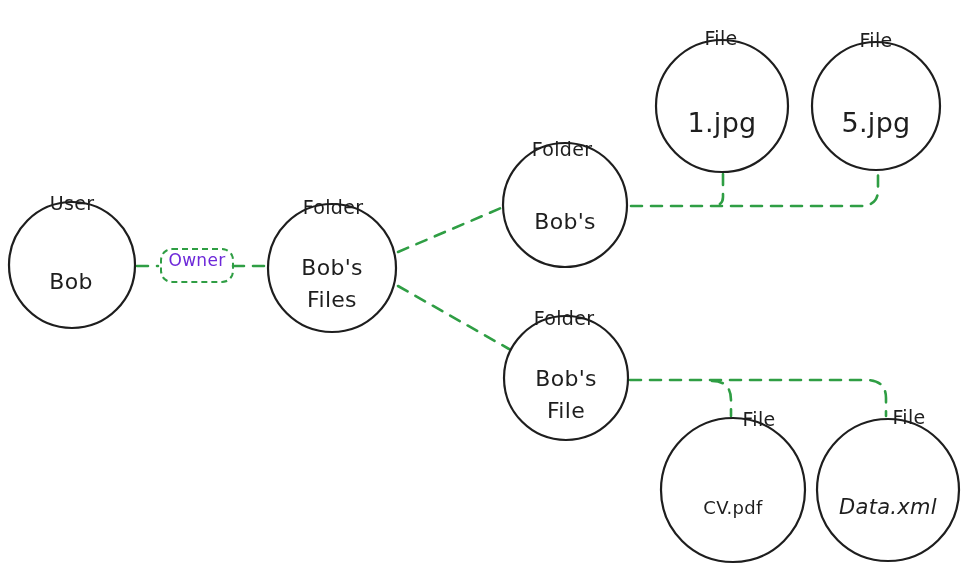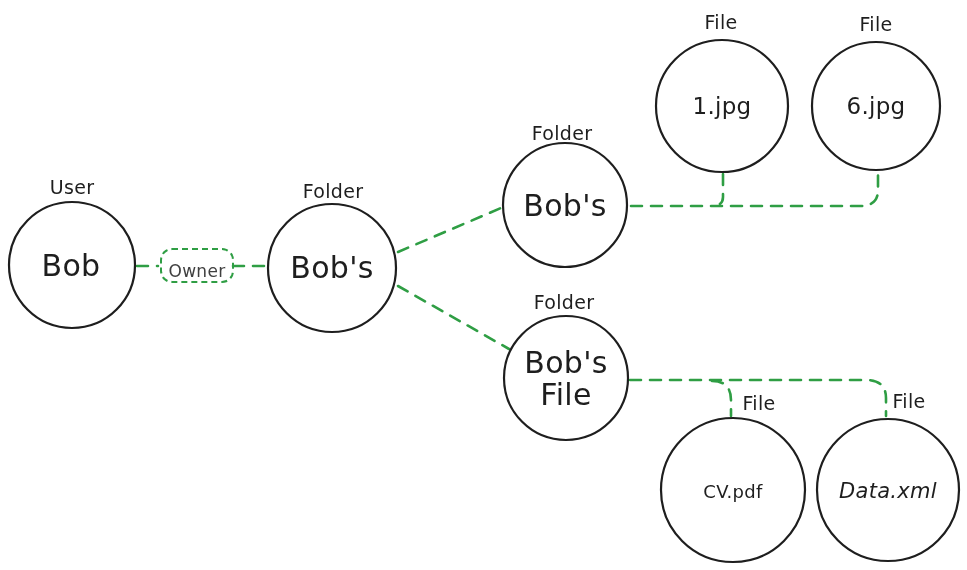--- a/index.html
+++ b/index.html
@@ -24,36 +24,37 @@
     fill: #ffffff;
     stroke: #1e1e1e;
     stroke-width: 2.2;
   }
   .label {
     position: absolute;
     transform: translate(-50%, -50%);
     white-space: nowrap;
     text-align: center;
     letter-spacing: 0.3px;
+    margin-top: 16px;
   }
   .type-label { font-size: 19px; }
-  .node-text  { font-size: 30px; line-height: 32px; }
-  .small-text { font-size: 23px; }
+  .node-text  { font-size: 22px; line-height: 32px; }
+  .small-text { font-size: 27px; }
   .cv-text    { font-size: 18px; }
   .xml-text   { font-size: 21px; }
   .owner-chip {
     position: absolute;
     left: 160px; top: 248px;
     width: 70px; height: 31px;
     border: 2.4px dashed #2f9e44;
     border-radius: 12px;
-    color: #404040;
+    color: #6d28d9;
     font-size: 17px;
     display: flex;
-    align-items: flex-end;
+    align-items: flex-start;
     justify-content: center;
     letter-spacing: 0.3px;
   }
   
   .pos-user     { left: 72px;  top: 187px; }
   .pos-bob      { left: 71px;  top: 266px; }
   .pos-folder1  { left: 333px; top: 191px; }
   .pos-files    { left: 332px; top: 268px; }
   .pos-folder2  { left: 562px; top: 133px; }
   .pos-pics     { left: 565px; top: 206px; }
@@ -104,33 +105,34 @@
   <div class="label type-label pos-folder3">Folder</div>
   <div class="label type-label pos-file1">File</div>
   <div class="label type-label pos-file2">File</div>
   <div class="label type-label pos-file3">File</div>
   <div class="label type-label pos-file4">File</div>
 
   <div class="label node-text pos-bob">Bob</div>
 
   <div class="label node-text pos-files">
     <div>Bob's</div>
+    <div>Files</div>
   </div>
 
   <div class="label node-text pos-pics">
     <div>Bob's</div>
   </div>
 
   <div class="label node-text pos-docs">
     <div>Bob's</div>
     <div>File</div>
   </div>
 
   <div class="label small-text pos-jpg1">1.jpg</div>
-  <div class="label small-text pos-jpg2">6.jpg</div>
+  <div class="label small-text pos-jpg2">5.jpg</div>
   <div class="label cv-text pos-cvpdf">CV.pdf</div>
   <div class="label xml-text pos-dataxml">Data.xml</div>
 
   <div class="owner-chip">
     <span>Owner</span>
   </div>
 
 </div>
 
 </body></html>

